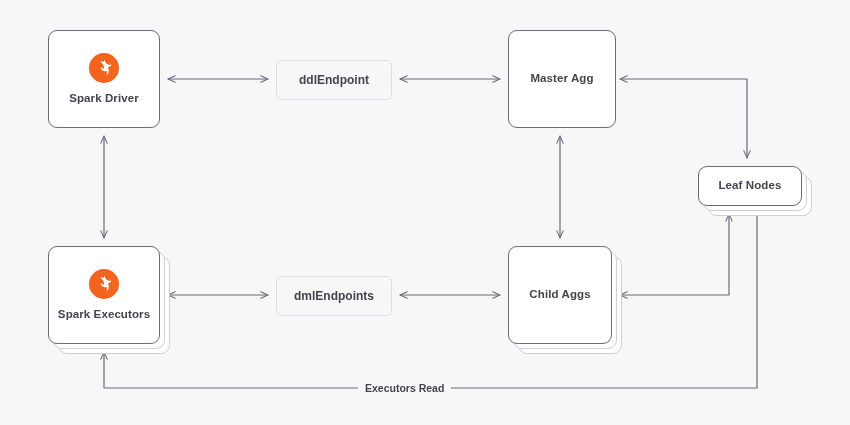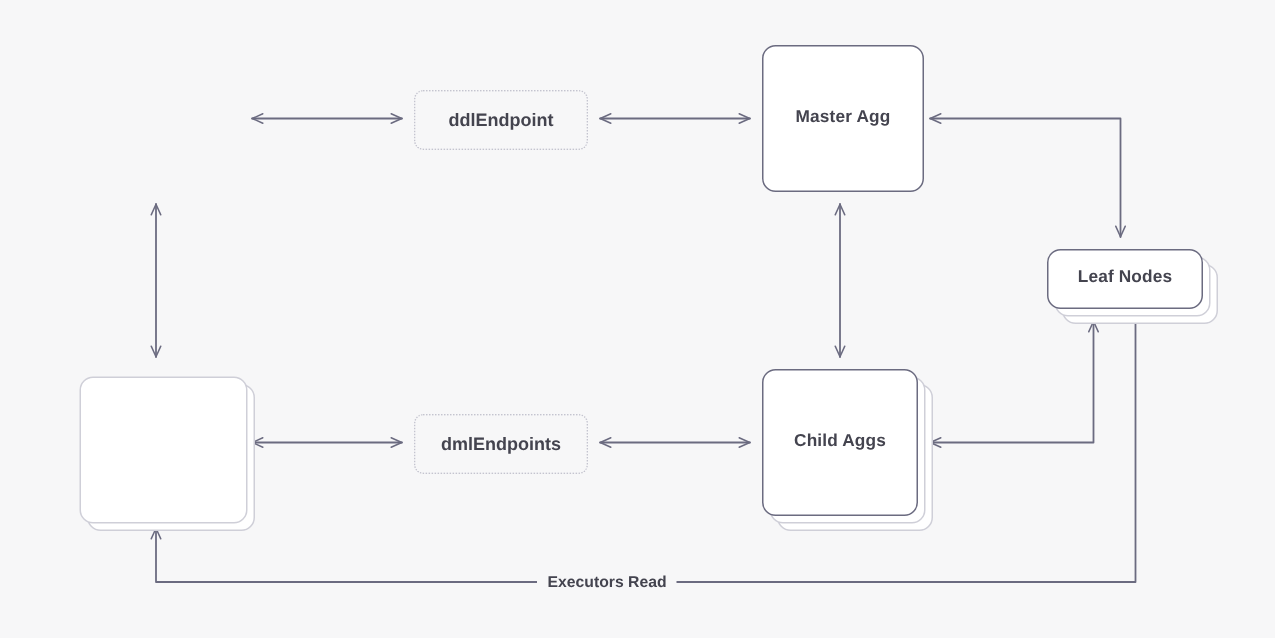--- a/index.html
+++ b/index.html
@@ -152,21 +152,49 @@
     </g>
   </svg>
 
   <div class="sheet" style="left:58px;  top:256px; width:112px; height:98px;"></div>
   <div class="sheet" style="left:53px;  top:251px; width:112px; height:98px;"></div>
   <div class="sheet" style="left:518px; top:256px; width:104px; height:98px;"></div>
   <div class="sheet" style="left:513px; top:251px; width:104px; height:98px;"></div>
   <div class="sheet" style="left:708px; top:176px; width:104px; height:40px;"></div>
   <div class="sheet" style="left:703px; top:171px; width:104px; height:40px;"></div>
 
-
+  <div class="node" style="left:48px; top:30px; width:112px; height:98px;">
+    <span class="spark-logo">
+      <svg width="19" height="19" viewBox="0 0 24 24" aria-hidden="true">
+        <path d="M12.4 3.1 c0.5 1.9 1.2 3.3 2.3 4.2 c1.2 1.0 3.0 1.4 5.3 1.3
+                 c0.6 0 0.8 0.8 0.3 1.1 l-4.0 2.3 c0.9 1.6 1.3 3.1 1.2 4.6
+                 c-0.1 1.4 -0.7 2.8 -1.8 4.1 c-0.4 0.5 -1.2 0.0 -1.0 -0.6
+                 l1.0 -3.6 c-1.8 0.5 -3.4 0.5 -4.8 -0.1 c-1.4 -0.6 -2.6 -1.8 -3.6 -3.5
+                 c-0.3 -0.5 0.3 -1.1 0.8 -0.8 l3.3 1.7 c0.0 -2.0 -0.2 -3.6 -0.8 -4.9
+                 c-0.6 -1.4 -1.7 -2.6 -3.2 -3.8 c-0.5 -0.4 -0.1 -1.2 0.5 -1.1
+                 l3.6 0.6 c0.1 -0.5 0.2 -1.0 0.3 -1.5 c0.1 -0.6 0.9 -0.6 1.0 0 z" fill="#ffffff"></path>
+      </svg>
+    </span>
+    <span class="node-label">Spark Driver</span>
+  </div>
+
+  <div class="node" style="left:48px; top:246px; width:112px; height:98px;">
+    <span class="spark-logo">
+      <svg width="19" height="19" viewBox="0 0 24 24" aria-hidden="true">
+        <path d="M12.4 3.1 c0.5 1.9 1.2 3.3 2.3 4.2 c1.2 1.0 3.0 1.4 5.3 1.3
+                 c0.6 0 0.8 0.8 0.3 1.1 l-4.0 2.3 c0.9 1.6 1.3 3.1 1.2 4.6
+                 c-0.1 1.4 -0.7 2.8 -1.8 4.1 c-0.4 0.5 -1.2 0.0 -1.0 -0.6
+                 l1.0 -3.6 c-1.8 0.5 -3.4 0.5 -4.8 -0.1 c-1.4 -0.6 -2.6 -1.8 -3.6 -3.5
+                 c-0.3 -0.5 0.3 -1.1 0.8 -0.8 l3.3 1.7 c0.0 -2.0 -0.2 -3.6 -0.8 -4.9
+                 c-0.6 -1.4 -1.7 -2.6 -3.2 -3.8 c-0.5 -0.4 -0.1 -1.2 0.5 -1.1
+                 l3.6 0.6 c0.1 -0.5 0.2 -1.0 0.3 -1.5 c0.1 -0.6 0.9 -0.6 1.0 0 z" fill="#ffffff"></path>
+      </svg>
+    </span>
+    <span class="node-label">Spark Executors</span>
+  </div>
 
   <div class="node" style="left:508px; top:30px; width:108px; height:98px;">
     <span class="node-label">Master Agg</span>
   </div>
 
   <div class="node" style="left:698px; top:166px; width:104px; height:40px;">
     <span class="node-label">Leaf Nodes</span>
   </div>
 
   <div class="node" style="left:508px; top:246px; width:104px; height:98px;">

